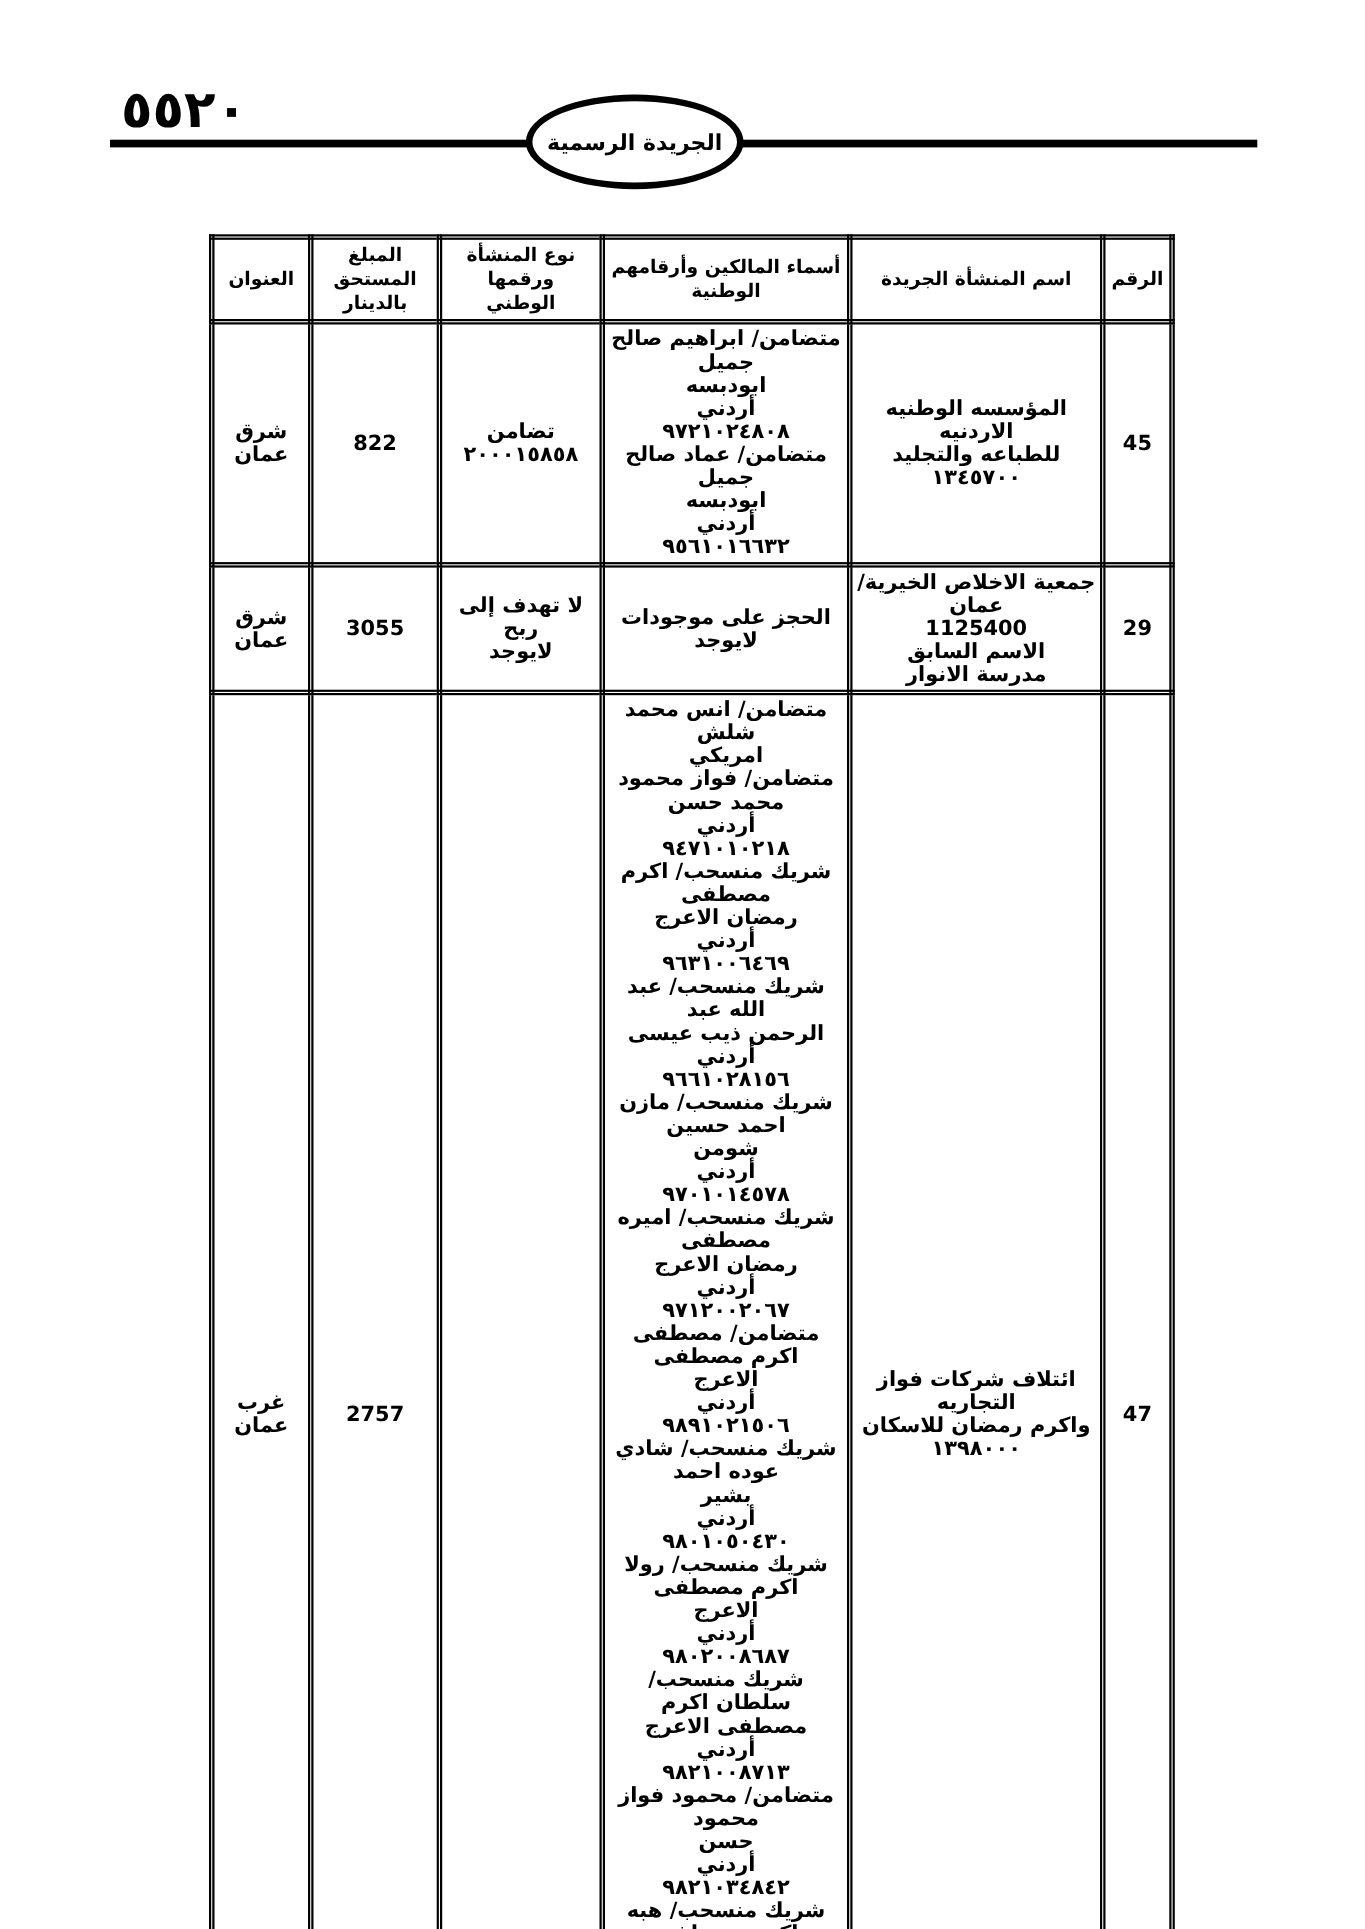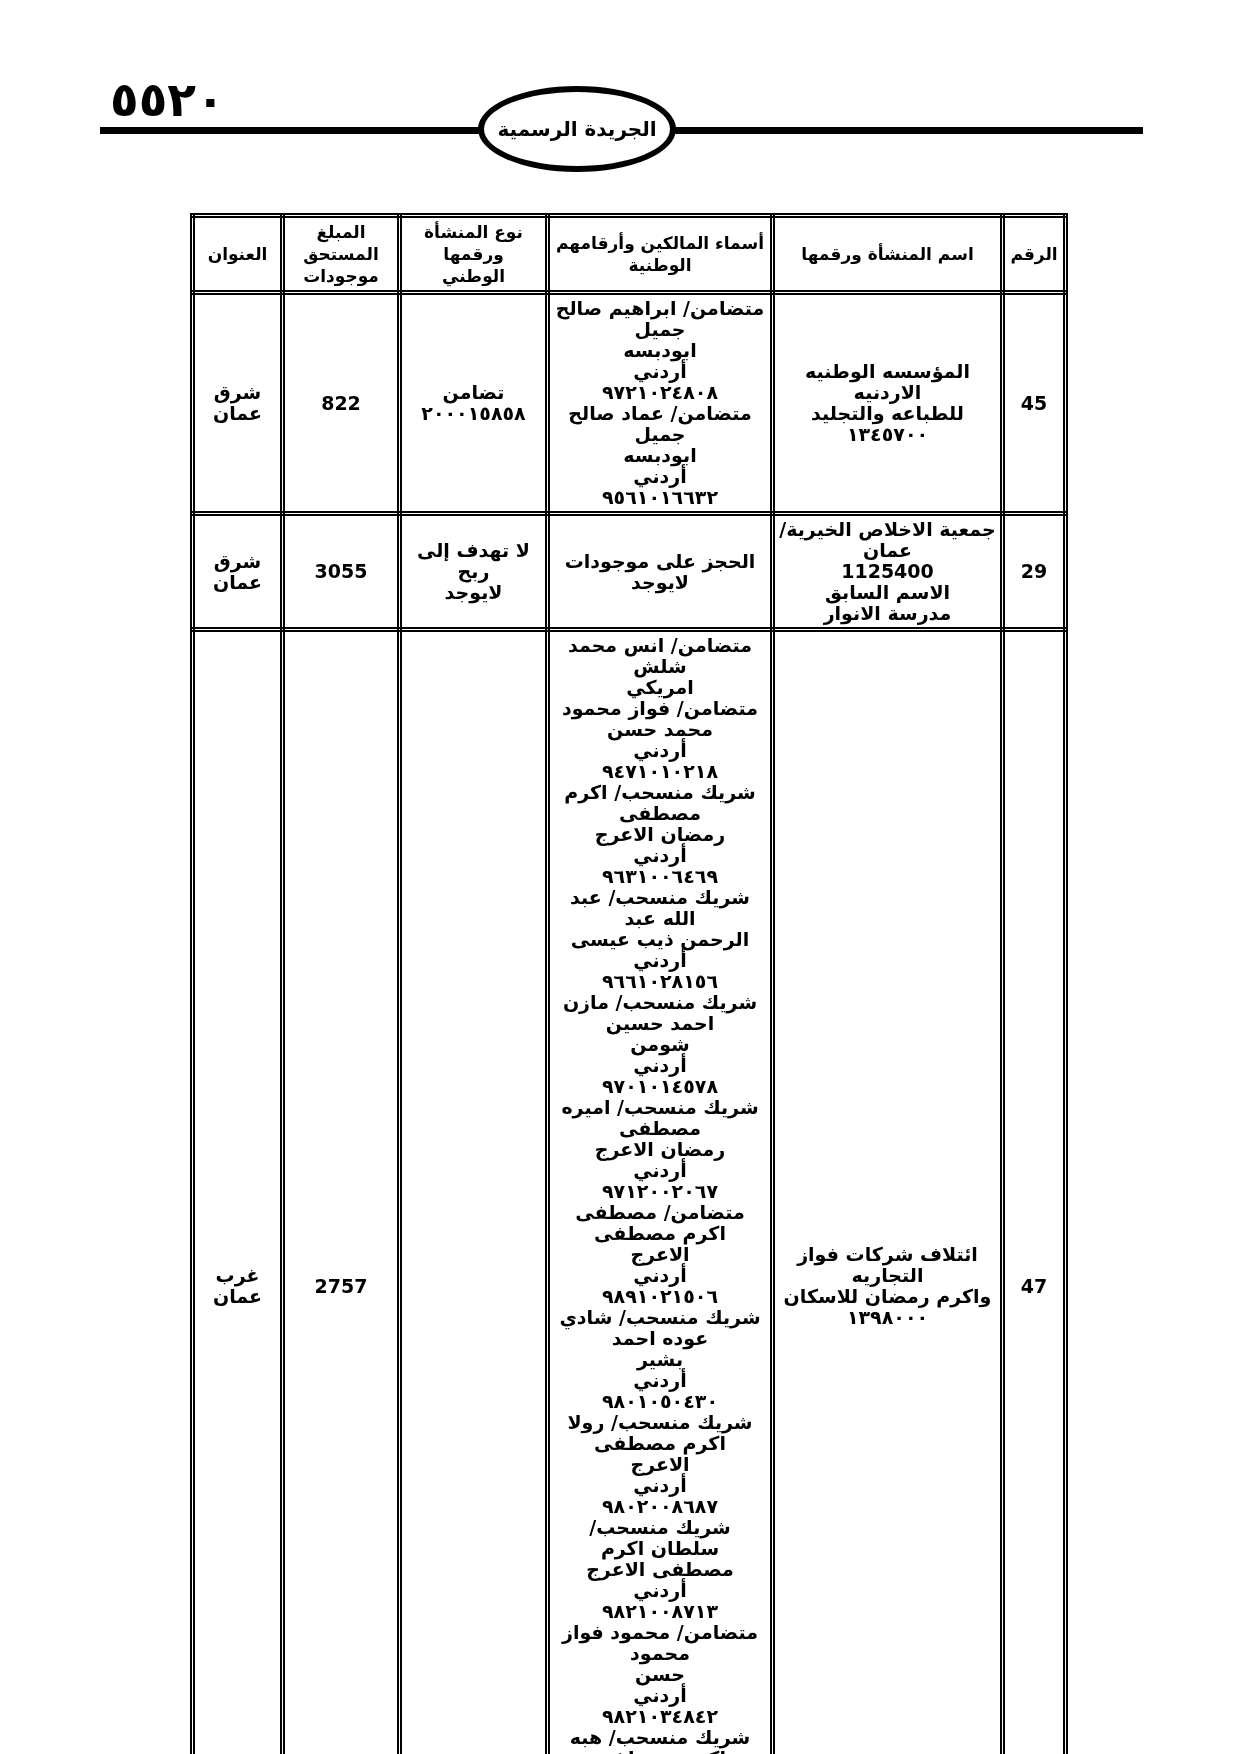--- a/index.html
+++ b/index.html
@@ -108,26 +108,26 @@
       <col style="width:230px">
       <col style="width:225px">
       <col style="width:148px">
       <col style="width:117px">
       <col style="width:90px">
     </colgroup>
 
     <tbody>
         <tr class="r-header">
       <th>الرقم</th>
-      <th>اسم المنشأة ورقمها</th>
+      <th>اسم المنشأة الجريدة</th>
       <th>أسماء المالكين وأرقامهم الوطنية</th>
       <th>نوع المنشأة ورقمها
 الوطني</th>
       <th>المبلغ المستحق
-موجودات</th>
+بالدينار</th>
       <th>العنوان</th>
     </tr>
 
     <tr class="r-45">
       <td>45</td>
       <td>المؤسسه الوطنيه الاردنيه
 للطباعه والتجليد
 ١٣٤٥٧٠٠</td>
       <td>متضامن/ ابراهيم صالح جميل
 ابودبسه

